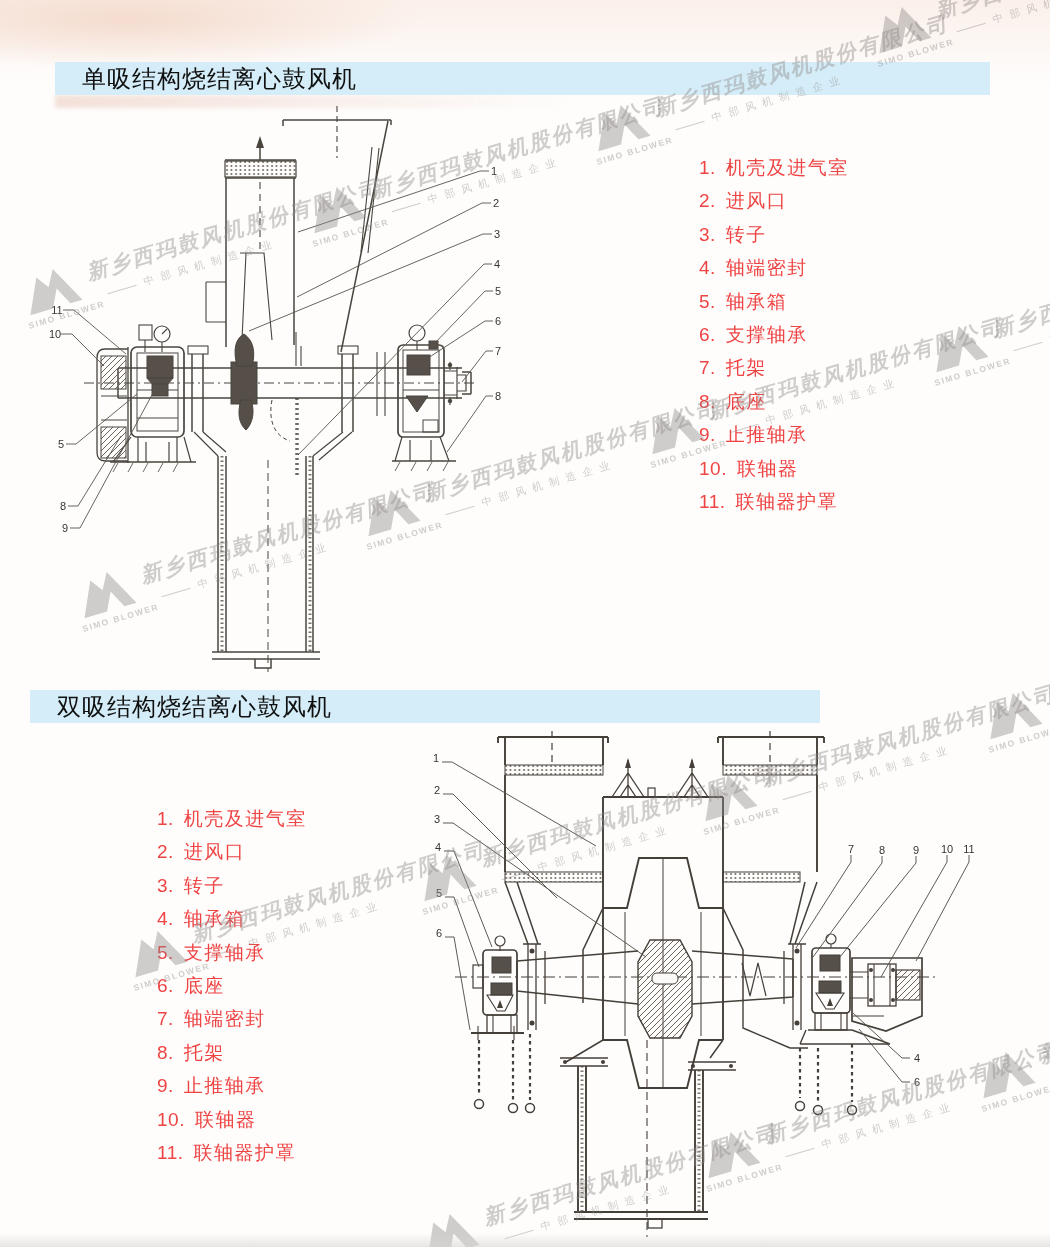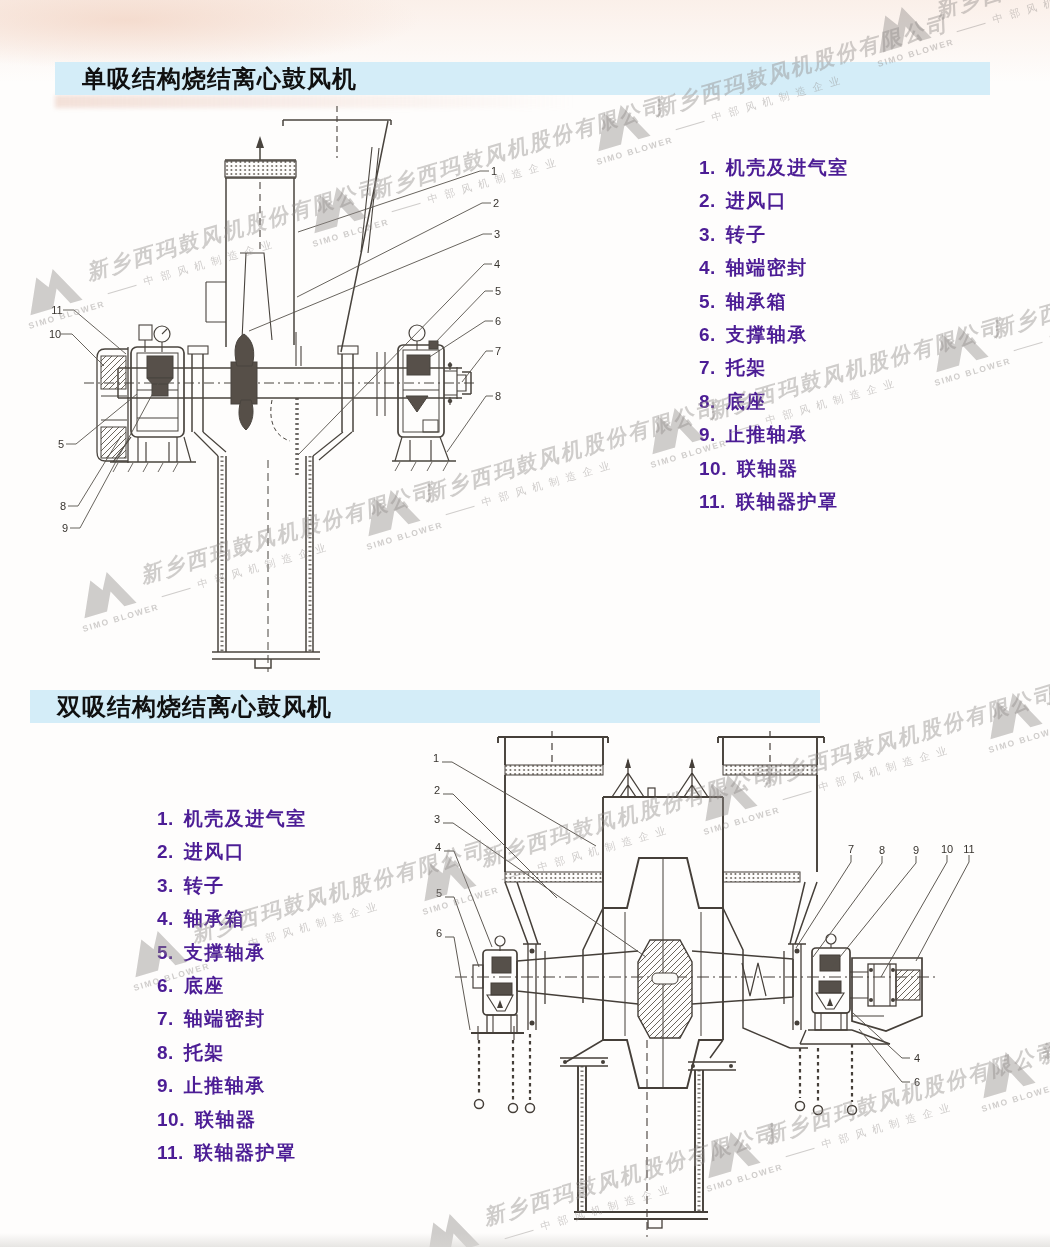--- a/index.html
+++ b/index.html
@@ -24,28 +24,28 @@
   .bottom-fade{
     position:absolute;left:0;bottom:0;width:1050px;height:14px;
     background:linear-gradient(to top, rgba(215,213,210,.6), rgba(255,255,255,0));
     pointer-events:none;
   }
   .secbar{
     position:absolute;height:33px;background:#d4edf8;
   }
   .secbar .sectitle{
     display:block;padding-left:27px;line-height:34px;
-    font-size:24px;font-weight:700;color:#101010;letter-spacing:1px;
+    font-size:24px;font-weight:400;color:#101010;letter-spacing:1px;
     white-space:nowrap;
   }
   .bar1{left:55px;top:62px;width:935px;}
   .bar2{left:30px;top:690px;width:790px;}
 
   .parts{position:absolute;}
-  .prow{white-space:nowrap;height:33.4px;line-height:33.4px;font-size:19px;font-weight:700;color:#4c1d95;}
+  .prow{white-space:nowrap;height:33.4px;line-height:33.4px;font-size:19px;font-weight:400;color:#ef4444;}
   .pnum{display:inline-block;margin-right:10px;letter-spacing:.5px;}
   .plabel{letter-spacing:1.5px;}
   .parts1{left:699px;top:151px;}
   .parts2{left:157px;top:802px;}
 
   .dwg{position:absolute;}
   .dwg svg{display:block;}
 
   .co{
     position:absolute;transform:translate(-50%,-50%);

